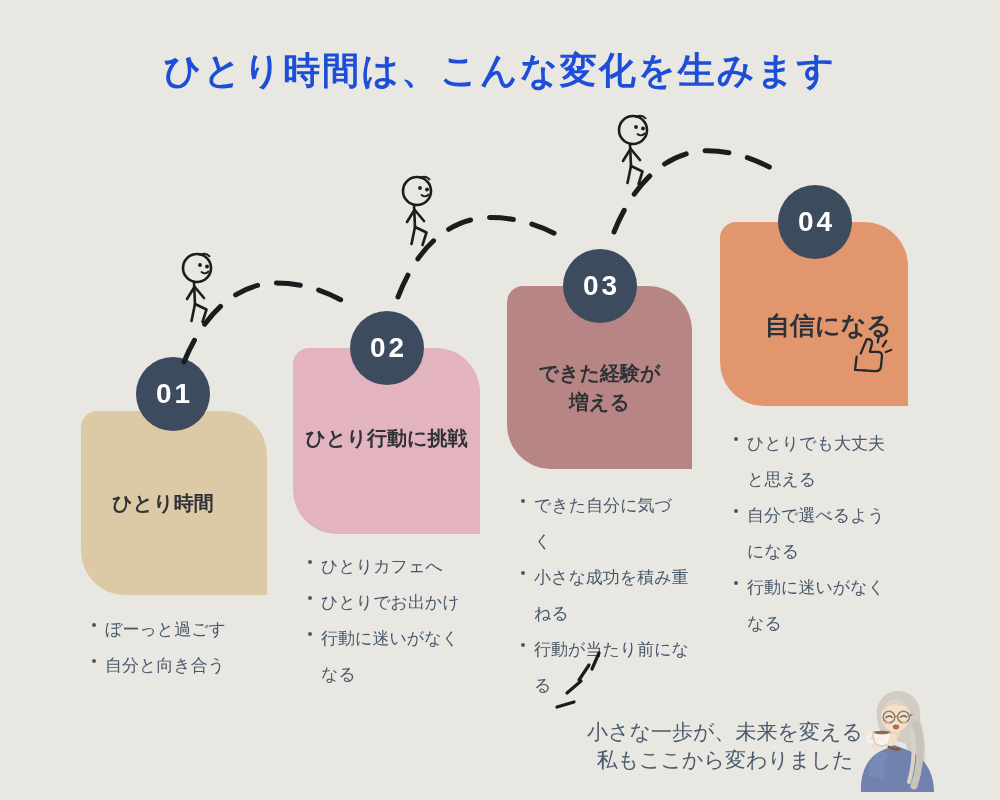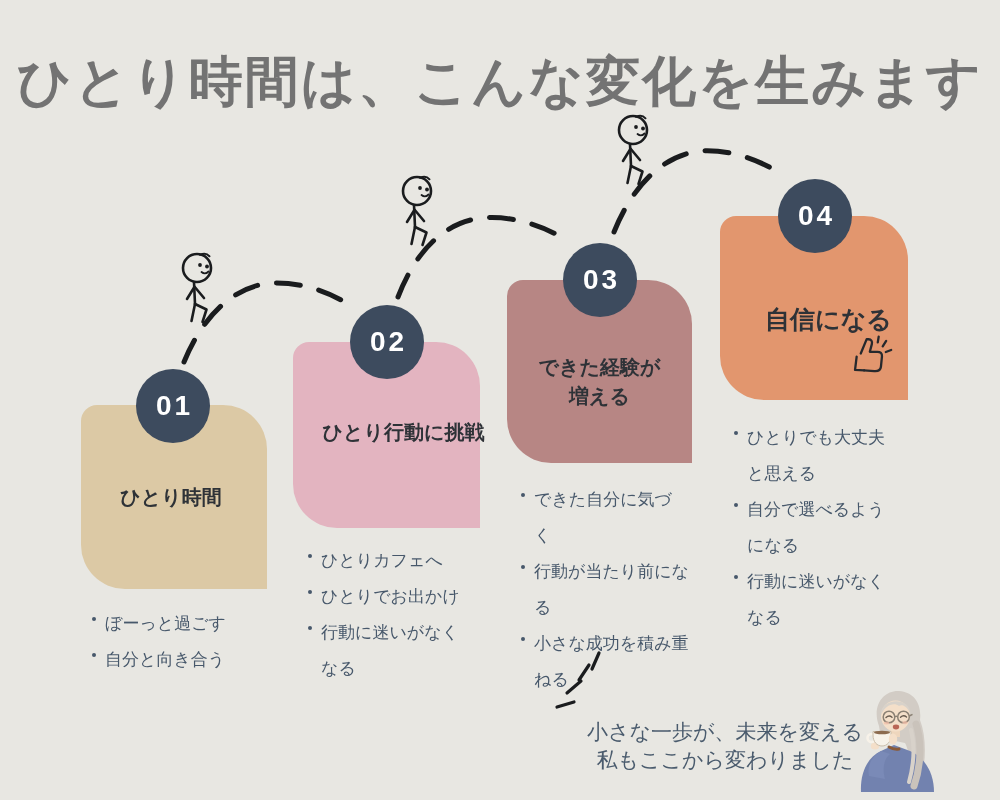--- a/index.html
+++ b/index.html
@@ -3,23 +3,23 @@
 <meta charset="utf-8">
 <style>
   html,body{margin:0;padding:0;background:#e8e7e2;}
   .canvas{
     position:relative;width:1000px;height:800px;overflow:hidden;
     background:#e8e7e2;
     font-family:"Liberation Sans","DejaVu Sans",sans-serif;
   }
   .title{
     position:absolute;top:46px;left:0;width:1000px;text-align:center;
-    font-size:54px;font-weight:700;color:#737373;letter-spacing:2px;margin:0;
-  }
-  .step{position:absolute;inset:0;pointer-events:none;}
+    font-size:37px;font-weight:700;color:#1d4ed8;letter-spacing:2px;margin:0;
+  }
+  .step{position:absolute;inset:0;pointer-events:none;margin-top:6px;}
   .card{position:absolute;border-radius:16px 44px 0 44px;}
   .badge{
     position:absolute;width:74px;height:74px;border-radius:50%;
     background:#3d4b5e;color:#fff;display:flex;align-items:center;justify-content:center;
     font-size:28px;font-weight:700;letter-spacing:3px;text-indent:3px;
   }
   .card-title{
     position:absolute;text-align:center;font-weight:700;color:#2e3237;
     font-size:20px;line-height:1.45;
   }
@@ -28,27 +28,27 @@
     position:absolute;margin:0;padding:0;list-style:none;width:172px;
     color:#47586b;font-size:17px;line-height:36px;
   }
   .bullets li{position:relative;padding-left:17px;}
   .bullets li::before{
     content:"";position:absolute;left:4px;top:11px;width:4px;height:4px;
     border-radius:50%;background:#47586b;
   }
   
   .s1 .card{left:81px;top:405px;width:186px;height:184px;background:#dcc9a5;}
-  .s1 .badge{left:136px;top:369px;}
-  .s1 .card-title{left:93px;top:483px;width:156px;}
+  .s1 .badge{left:136px;top:351px;}
+  .s1 .card-title{left:85px;top:483px;width:156px;}
   .s1 .bullets{left:88px;top:606px;}
   
   .s2 .card{left:293px;top:342px;width:187px;height:186px;background:#e3b4c0;}
   .s2 .badge{left:350px;top:305px;}
-  .s2 .card-title{left:310px;top:418px;width:187px;}
+  .s2 .card-title{left:293px;top:418px;width:187px;}
   .s2 .bullets{left:304px;top:543px;}
   
   .s3 .card{left:507px;top:280px;width:185px;height:183px;background:#b78684;}
   .s3 .badge{left:563px;top:243px;}
   .s3 .card-title{left:507px;top:353px;width:185px;}
   .s3 .bullets{left:517px;top:482px;}
   
   .s4 .card{left:720px;top:216px;width:188px;height:184px;background:#e2966e;}
   .s4 .badge{left:778px;top:179px;}
   .s4 .card-title{left:720px;top:301px;width:217px;font-size:25px;}
@@ -101,22 +101,22 @@
     <div class="card"></div>
     <div class="badge">
       <span>03</span>
     </div>
     <div class="card-title">
       <span>できた経験が</span>
       <span>増える</span>
     </div>
     <ul class="bullets">
       <li>できた自分に気づく</li>
+      <li>小さな成功を積み重ねる</li>
       <li>行動が当たり前になる</li>
-      <li>小さな成功を積み重ねる</li>
     </ul>
   </div>
 
   <div class="step s4">
     <div class="card"></div>
     <div class="badge">
       <span>04</span>
     </div>
     <div class="card-title">
       <span>自信になる</span>

